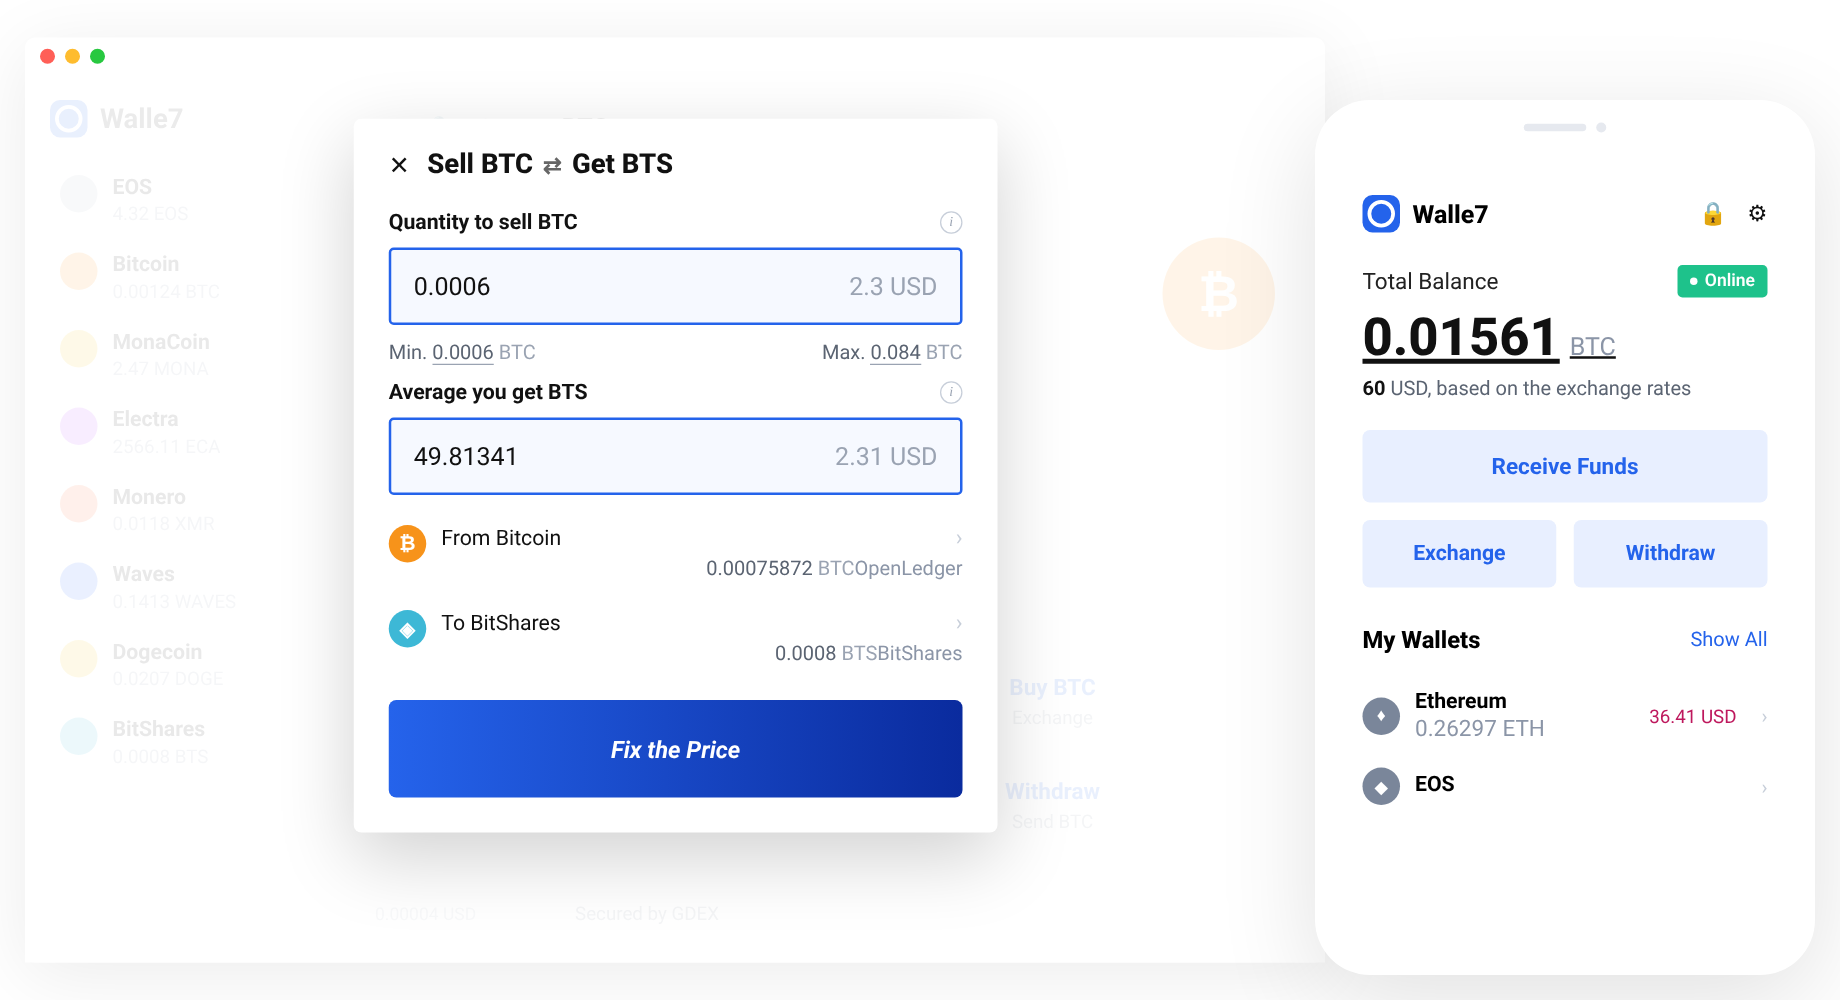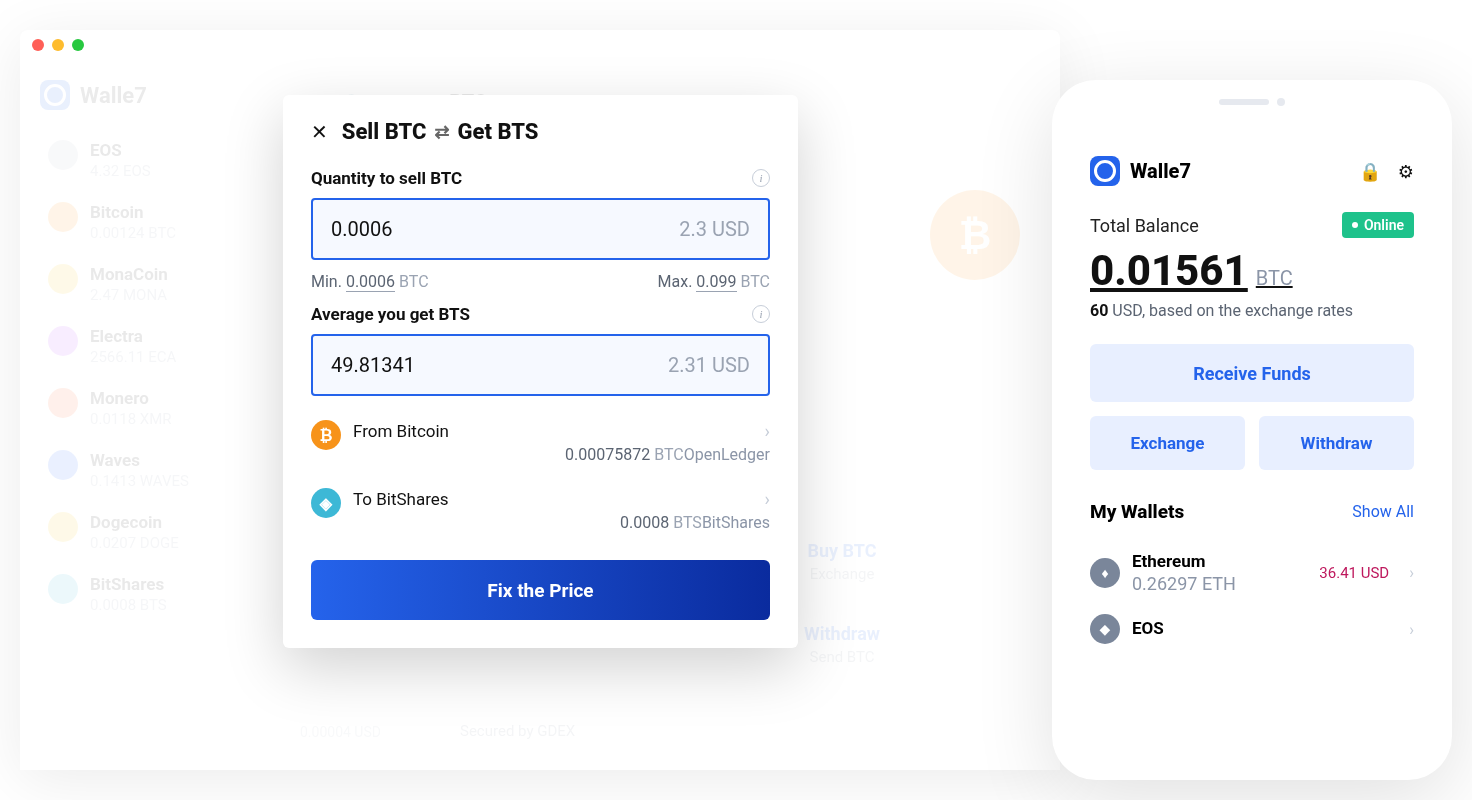--- a/index.html
+++ b/index.html
@@ -48,21 +48,21 @@
 .minmax .unit{color:#9aa3b2;}
 .pair-row{display:flex;align-items:flex-start;gap:12px;padding:12px 0;}
 .pair-icon{width:30px;height:30px;border-radius:50%;flex-shrink:0;display:flex;align-items:center;justify-content:center;color:#fff;font-weight:700;}
 .pair-body{flex:1;}
 .pair-top{display:flex;justify-content:space-between;align-items:center;}
 .pair-title{font-weight:400;font-size:17px;color:#111;}
 .chev{color:#c7ced9;font-size:18px;}
 .pair-bot{display:flex;justify-content:flex-end;font-size:16px;color:#5b6472;margin-top:4px;}
 .pair-bot .unit{color:#9aa3b2;}
 .pair-bot .right{color:#8b95a7;}
-.fix-btn{margin-top:16px;height:60px;border-radius:6px;background:linear-gradient(90deg,#2563eb,#0a2b9e);color:#fff;font-weight:700;font-size:19px;display:flex;align-items:center;justify-content:center;cursor:pointer;}
+.fix-btn{margin-top:16px;height:78px;border-radius:6px;background:linear-gradient(90deg,#2563eb,#0a2b9e);color:#fff;font-weight:700;font-size:19px;display:flex;align-items:center;justify-content:center;cursor:pointer;font-style:italic;}
 
 
 .phone{position:absolute;right:20px;top:80px;width:400px;height:700px;background:#fff;border-radius:44px;box-shadow:0 20px 80px rgba(0,0,0,0.12);padding:20px;}
 .notch{position:absolute;top:18px;left:50%;transform:translateX(-50%);display:flex;gap:8px;align-items:center;}
 .speaker{width:50px;height:6px;background:#e6e9ef;border-radius:3px;}
 .cam{width:8px;height:8px;background:#e6e9ef;border-radius:50%;}
 .phone-screen{position:absolute;inset:56px 18px 18px;background:#fff;border-radius:24px;overflow:hidden;padding:20px 20px;}
 .p-head{display:flex;align-items:center;gap:10px;margin-bottom:26px;}
 .p-head .brand-logo{width:30px;height:30px;}
 .p-brand{font-weight:800;font-size:20px;flex:1;}
@@ -196,21 +196,21 @@
   <div class="field-label">
     <span>Quantity to sell BTC</span>
     <span class="info-i">i</span>
   </div>
   <div class="field-box">
     <span class="field-val">0.0006</span>
     <span class="field-usd">2.3 USD</span>
   </div>
   <div class="minmax">
     <span><span>Min.</span> <span class="num">0.0006</span> <span class="unit">BTC</span></span>
-    <span><span>Max.</span> <span class="num">0.099</span> <span class="unit">BTC</span></span>
+    <span><span>Max.</span> <span class="num">0.084</span> <span class="unit">BTC</span></span>
   </div>
 
   <div class="field-label">
     <span>Average you get BTS</span>
     <span class="info-i">i</span>
   </div>
   <div class="field-box">
     <span class="field-val">49.81341</span>
     <span class="field-usd">2.31 USD</span>
   </div>

